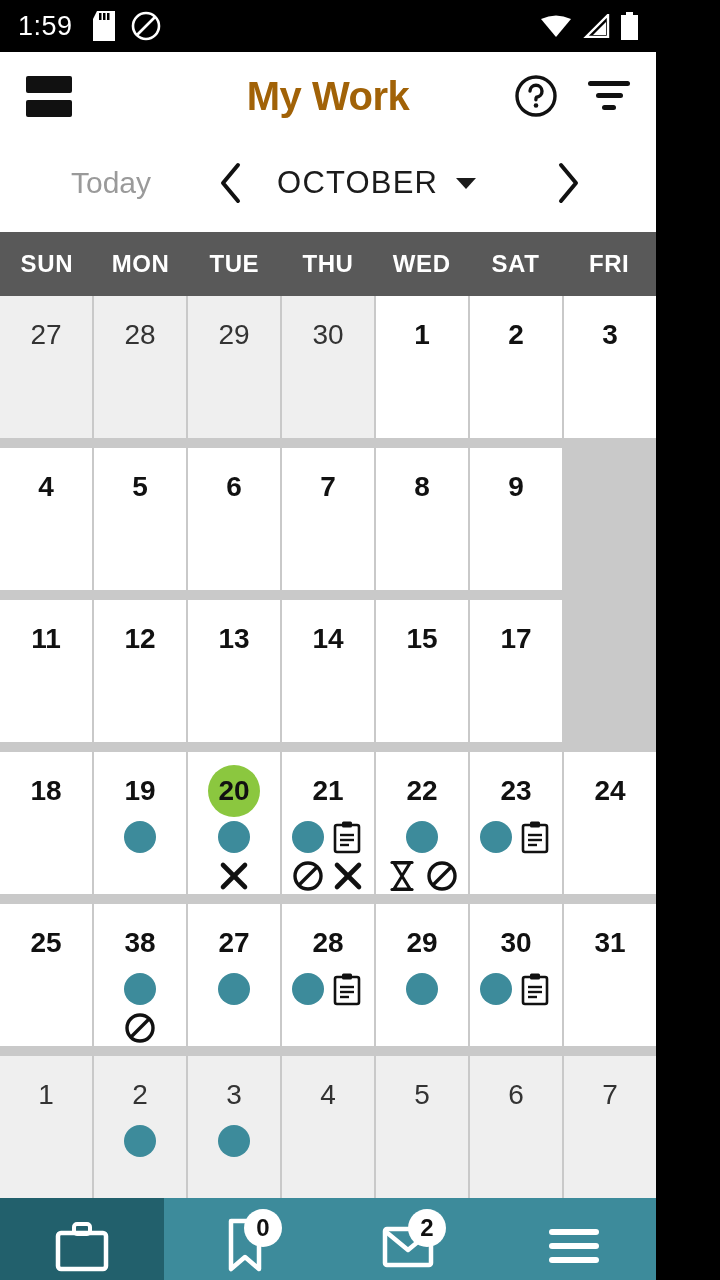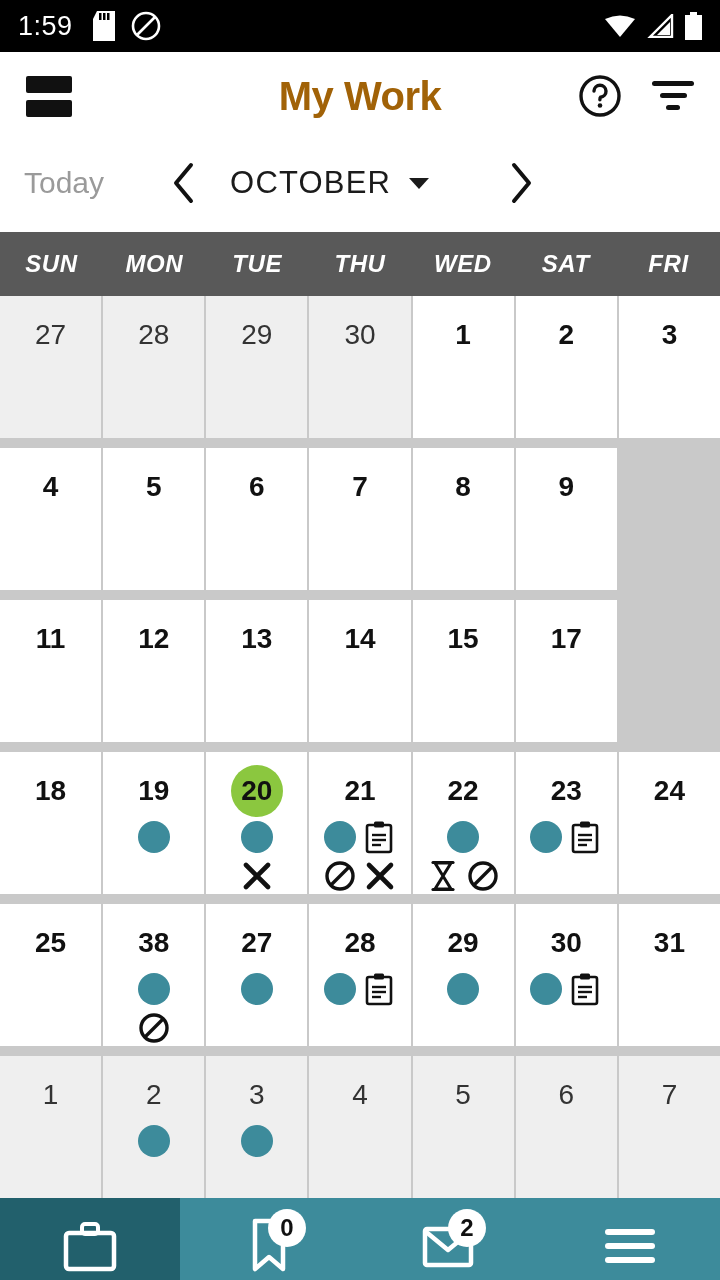--- a/index.html
+++ b/index.html
@@ -2,21 +2,21 @@
 <html><head>
 <meta charset="utf-8">
 <style>
   * { box-sizing: border-box; margin: 0; padding: 0; }
   html, body {
     width: 720px; height: 1280px;
     background: #000;
     font-family: "Liberation Sans", sans-serif;
     overflow: hidden;
   }
-  .phone { width: 720px; height: 1280px; display: flex; flex-direction: column; background: #fff; }
+  .phone { width: 656px; height: 1280px; display: flex; flex-direction: column; background: #fff; }
 
   
   .statusbar {
     height: 52px; background: #000; color: #fff;
     display: flex; align-items: center; padding: 0 18px;
     flex: 0 0 52px;
   }
   .status-time { font-size: 27px; letter-spacing: 0.5px; font-weight: 400; }
   .status-left-icons { display: flex; align-items: center; gap: 16px; margin-left: 20px; }
   .status-right { margin-left: auto; display: flex; align-items: center; gap: 11px; }
@@ -36,34 +36,34 @@
   .appbar-actions { margin-left: auto; display: flex; align-items: center; gap: 30px; z-index: 2; }
   .help-icon { width: 44px; height: 44px; }
   .filter-icon { width: 42px; height: 30px; display: flex; flex-direction: column; align-items: center; gap: 7px; }
   .filter-icon i { display: block; height: 5px; background: #111; border-radius: 3px; }
   .filter-icon i:nth-child(1) { width: 42px; }
   .filter-icon i:nth-child(2) { width: 27px; }
   .filter-icon i:nth-child(3) { width: 14px; }
 
   
   .monthbar {
-    flex: 0 0 92px; display: flex; align-items: center; padding: 0 24px 6px 24px; background: #fff;
+    flex: 0 0 92px; display: flex; align-items: center; padding: 0 24px 6px 24px; background: #fff; margin-left: 47px;
   }
   .today-btn { font-size: 30px; color: #9a9a9a; font-weight: 400; }
   .month-nav { display: flex; align-items: center; gap: 4px; margin-left: 52px; }
   .chev { width: 56px; height: 56px; display: flex; align-items: center; justify-content: center; }
   .month-label {
     font-size: 31px; font-weight: 500; letter-spacing: 1.2px; color: #1b1b1b;
     display: flex; align-items: center; gap: 18px; padding: 0 14px;
   }
   .caret { width: 0; height: 0; border-left: 10px solid transparent; border-right: 10px solid transparent; border-top: 11px solid #1b1b1b; }
 
   
   .weekdays {
-    flex: 0 0 64px; background: #595959; display: grid; grid-template-columns: repeat(7, 1fr); font-style: italic;
+    flex: 0 0 64px; background: #595959; display: grid; grid-template-columns: repeat(7, 1fr);
   }
   .weekday {
     display: flex; align-items: center; justify-content: center;
     color: #fff; font-weight: 700; font-size: 24px; letter-spacing: 0.6px;
   }
 
   
   .calendar {
     flex: 1 1 auto; display: grid; grid-template-rows: repeat(6, 1fr);
     background: #c9c9c9; gap: 10px; padding-top: 0;

